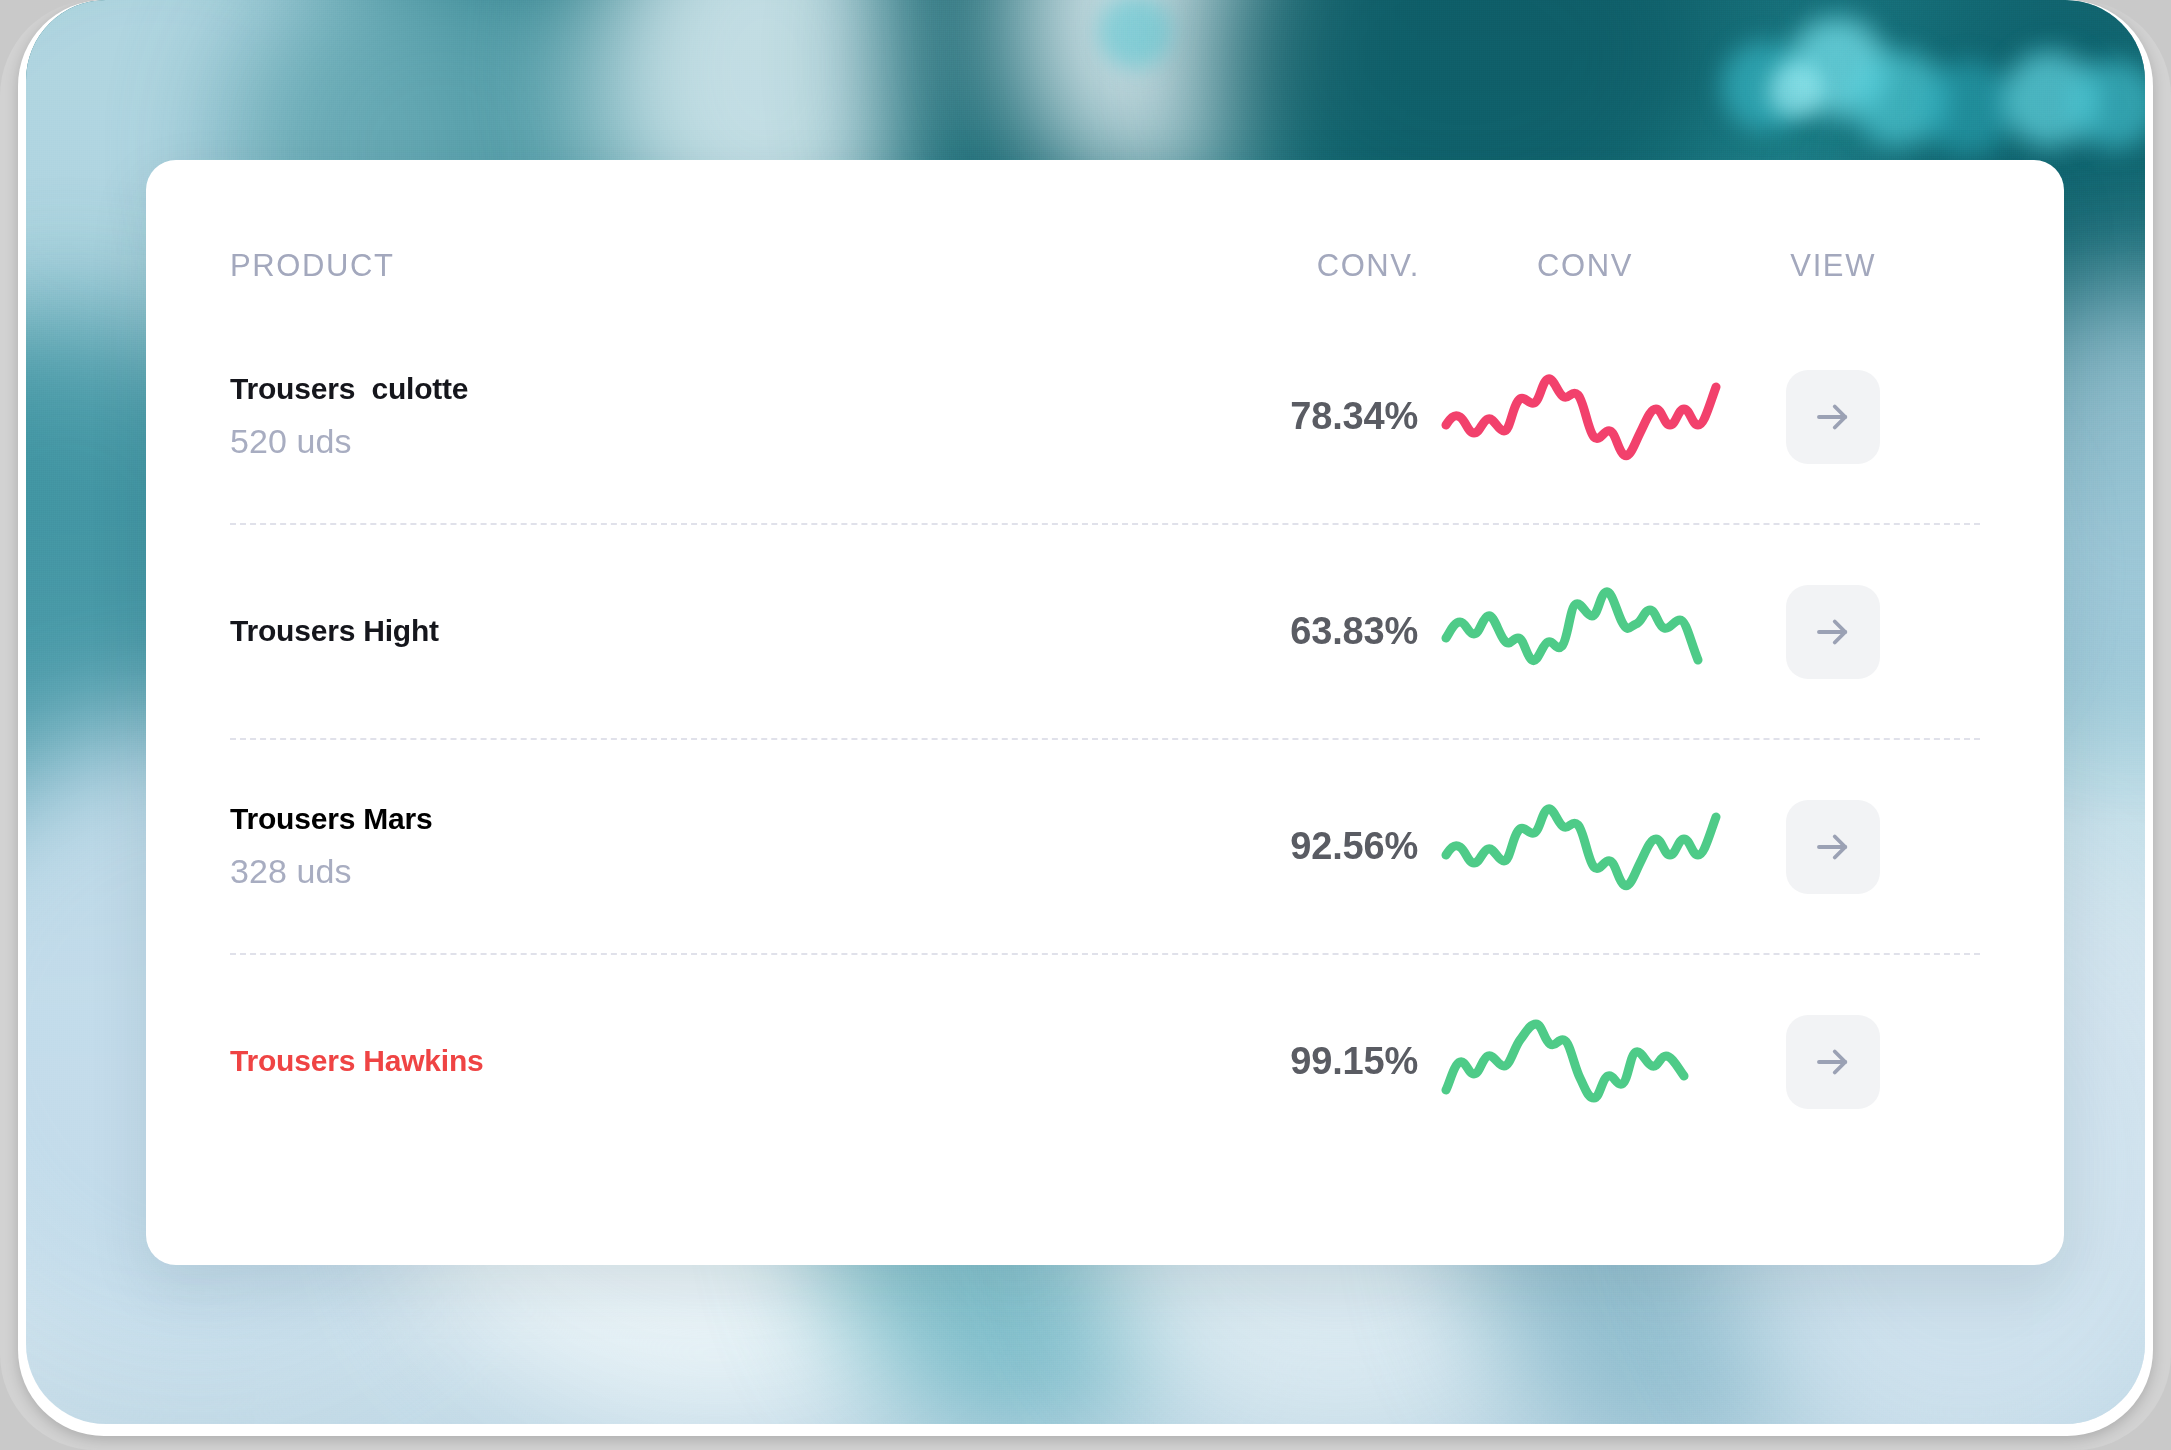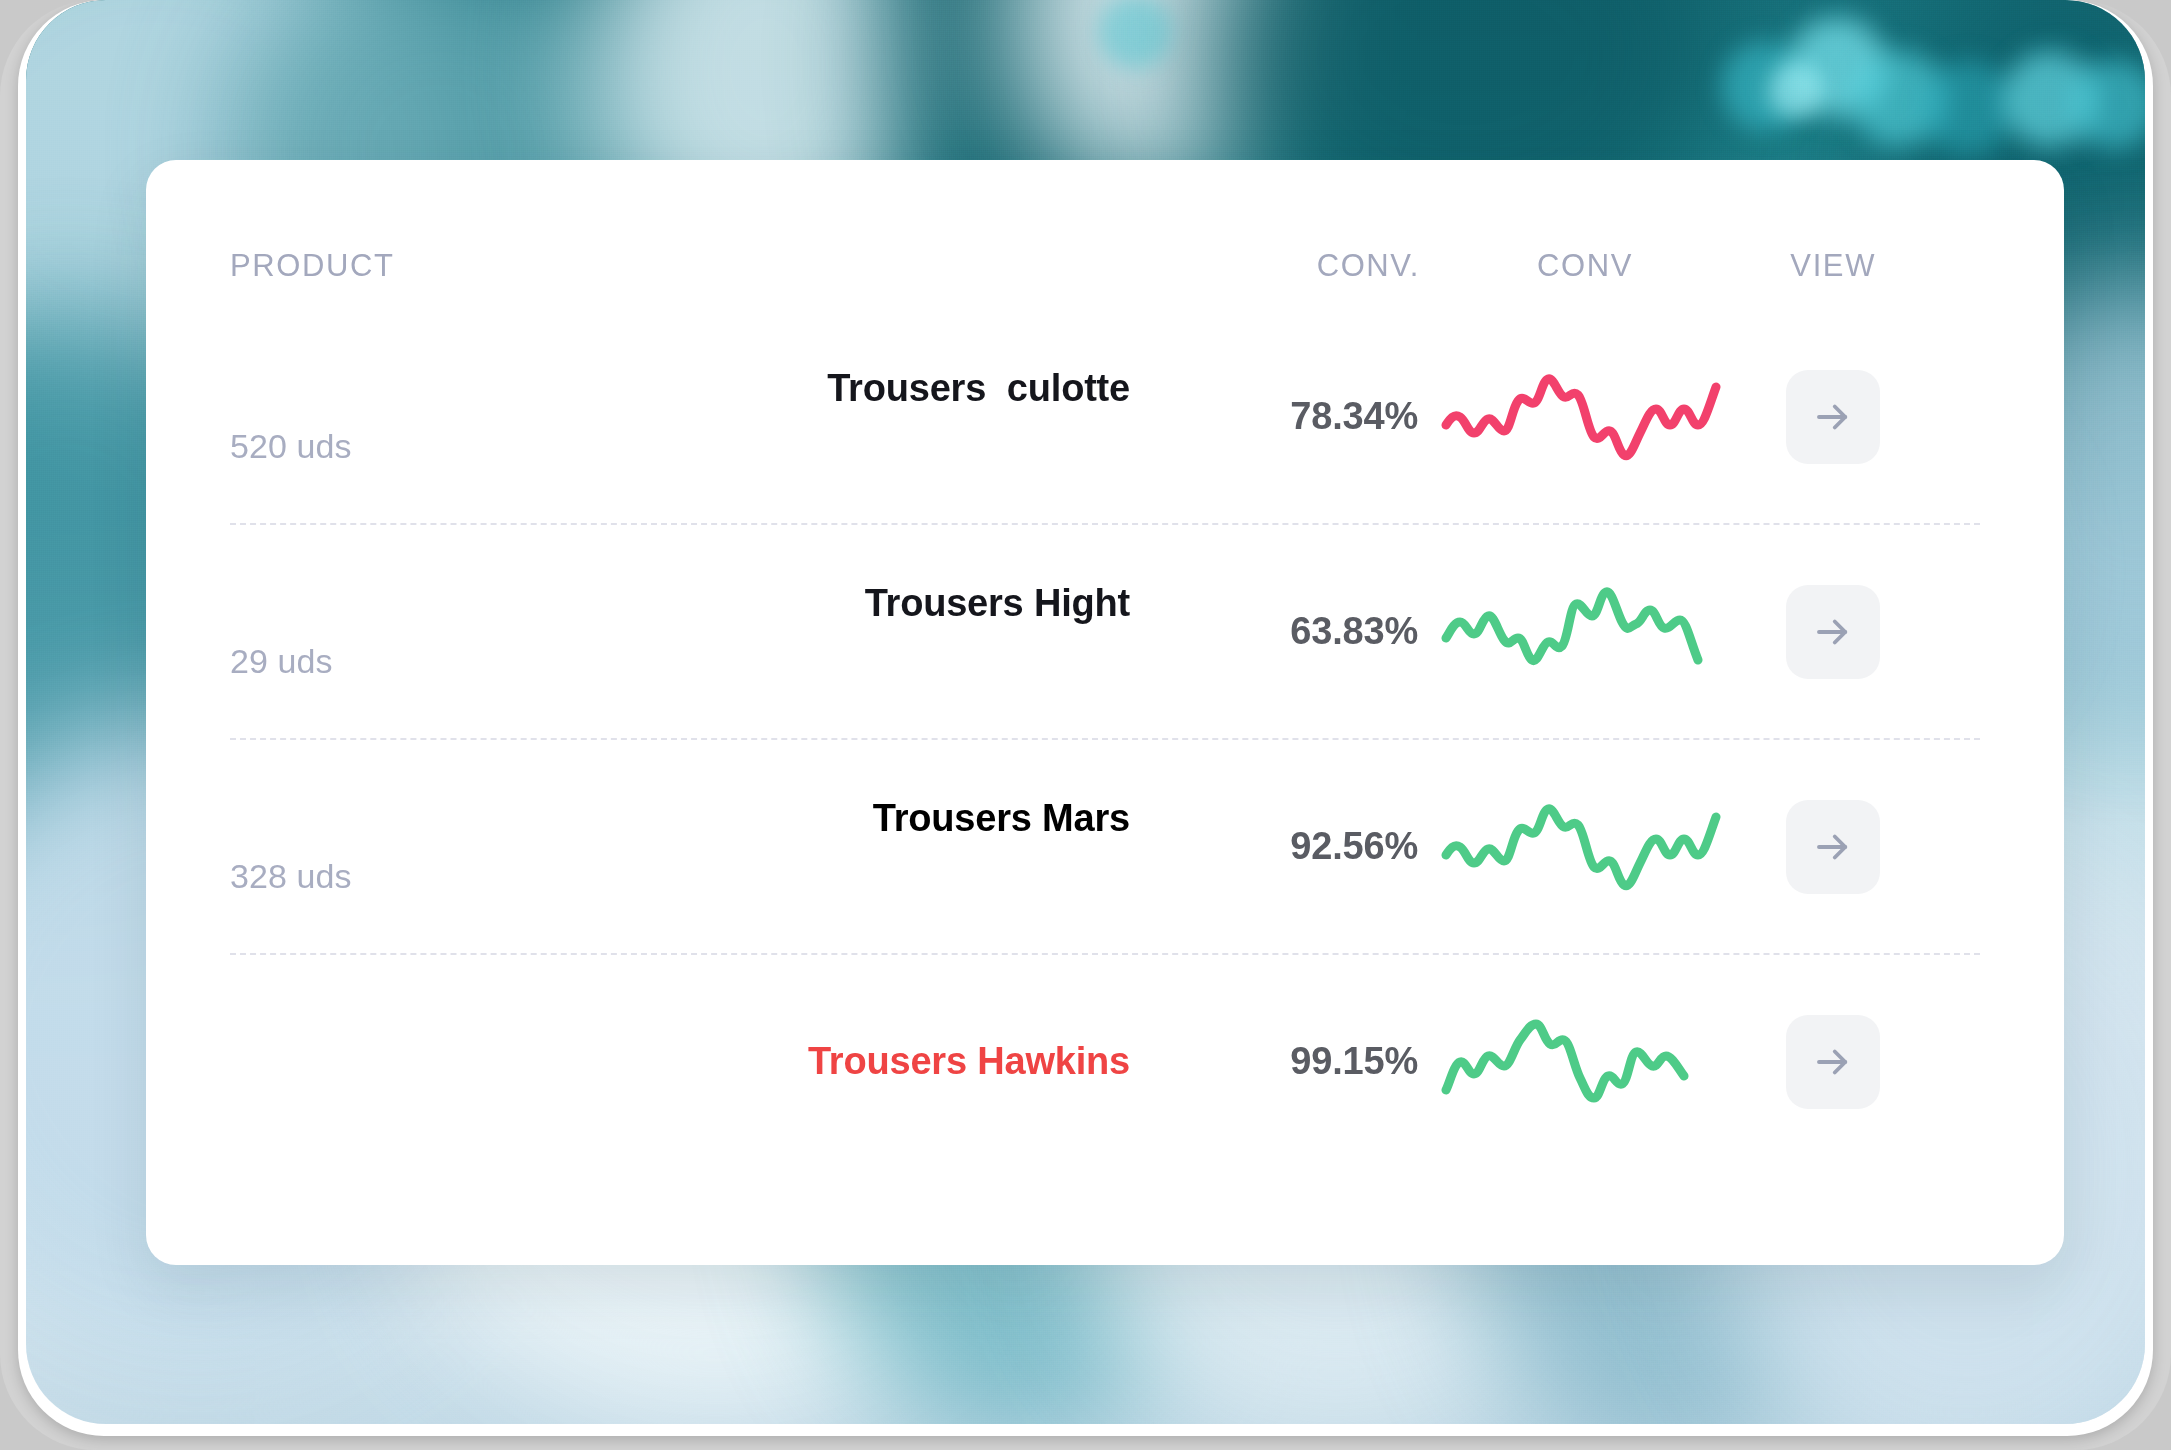--- a/index.html
+++ b/index.html
@@ -139,27 +139,26 @@
   }
   .th.c-product { text-align: left; }
   .th.c-conv    { text-align: right; }
   .th.c-chart   { text-align: center; }
   .th.c-view    { text-align: right; padding-right: 4px; }
 
   .row { height: 213px; }
 
   .cell-product { text-align: left; }
   .p-name {
-    font-size: 38px;
+    font-size: 30px;
     font-weight: 700;
     color: #15161c;
     letter-spacing: -0.2px;
     white-space: pre;
     line-height: 1.15;
-    text-align: right;
   }
   .p-units {
     margin-top: 16px;
     font-size: 34px;
     font-weight: 400;
     color: #a8adc1;
     letter-spacing: 0.1px;
   }
 
   .cell-conv {
@@ -261,21 +260,20 @@
                 <polyline points="13,6 19,12 13,18"></polyline>
             </svg>
           </button>
         </div>
       </div>
       <div class="divider" style="border-top-color: rgb(224, 225, 234);"></div>
 
       <div class="row grid">
         <div class="cell-product">
           <div class="p-name" style="color: rgb(21, 22, 28);">Trousers Hight</div>
-          <div class="p-units" style="color: rgb(168, 173, 193);">29 uds</div>
         </div>
         <div class="cell-conv" style="color: rgb(90, 92, 99);">63.83%</div>
         <div class="cell-chart">
           <svg class="spark" width="290" height="96" viewBox="0 0 290 96">
             <path id="spark-1" fill="none" stroke-width="9" stroke-linecap="round" stroke-linejoin="round" d="M6,54 C10,48 14,38 20,38 C26,38 28,50 34,50 C40,50 42,34 48,32
                  C54,30 58,48 64,56 C70,64 72,54 78,54 C84,54 86,72 92,76
                  C98,80 102,60 108,58 C114,56 116,68 122,62 C128,56 130,22 136,20
                  C142,18 146,32 152,32 C158,32 160,10 166,8 C172,6 176,26 182,38
                  C188,50 190,42 196,40 C202,38 204,26 210,26 C216,26 218,42 224,44
                  C230,46 234,36 240,36 C246,36 250,56 258,76" stroke="#4ecb88"></path>

